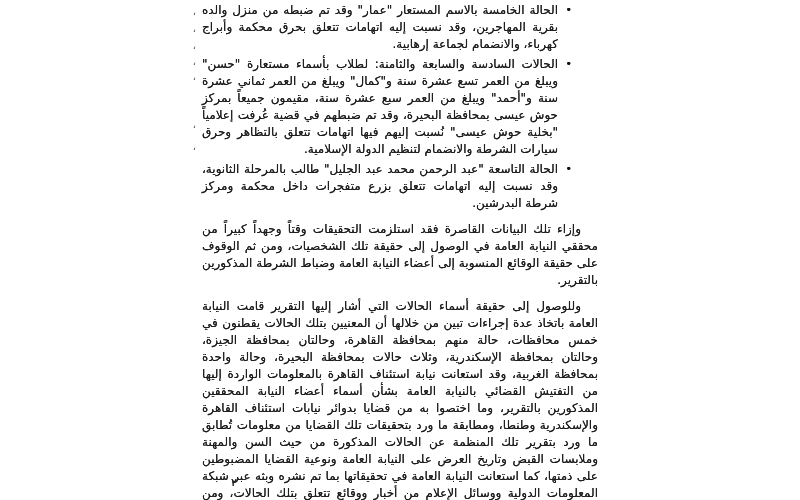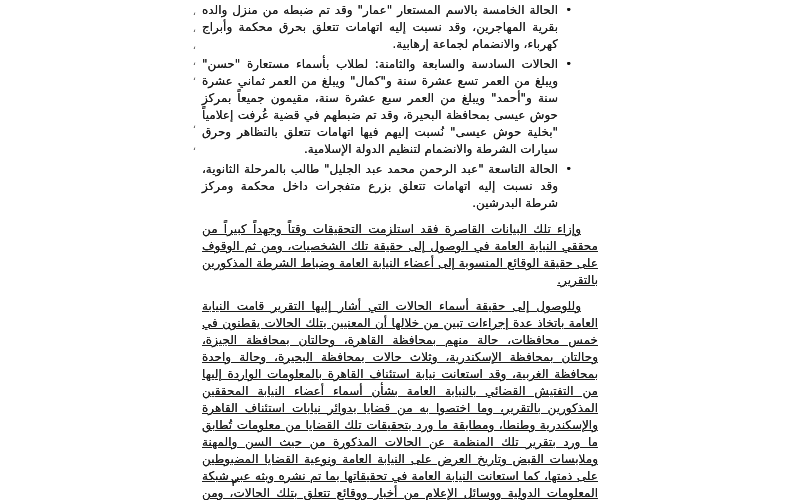--- a/index.html
+++ b/index.html
@@ -44,21 +44,20 @@
   .bullet-marker {
     position: absolute;
     right: -14px;
     top: -1px;
     font-size: 11px;
     color: #111;
   }
   p.para {
     margin: 9px 0 0 0;
     text-indent: 17px;
-    text-decoration: underline;
   }
   .margin-mark {
     position: absolute;
     left: 186px;
     width: 10px;
     font-size: 10px;
     color: #3a3a3a;
     opacity: 0.85;
     direction: rtl;
   }

